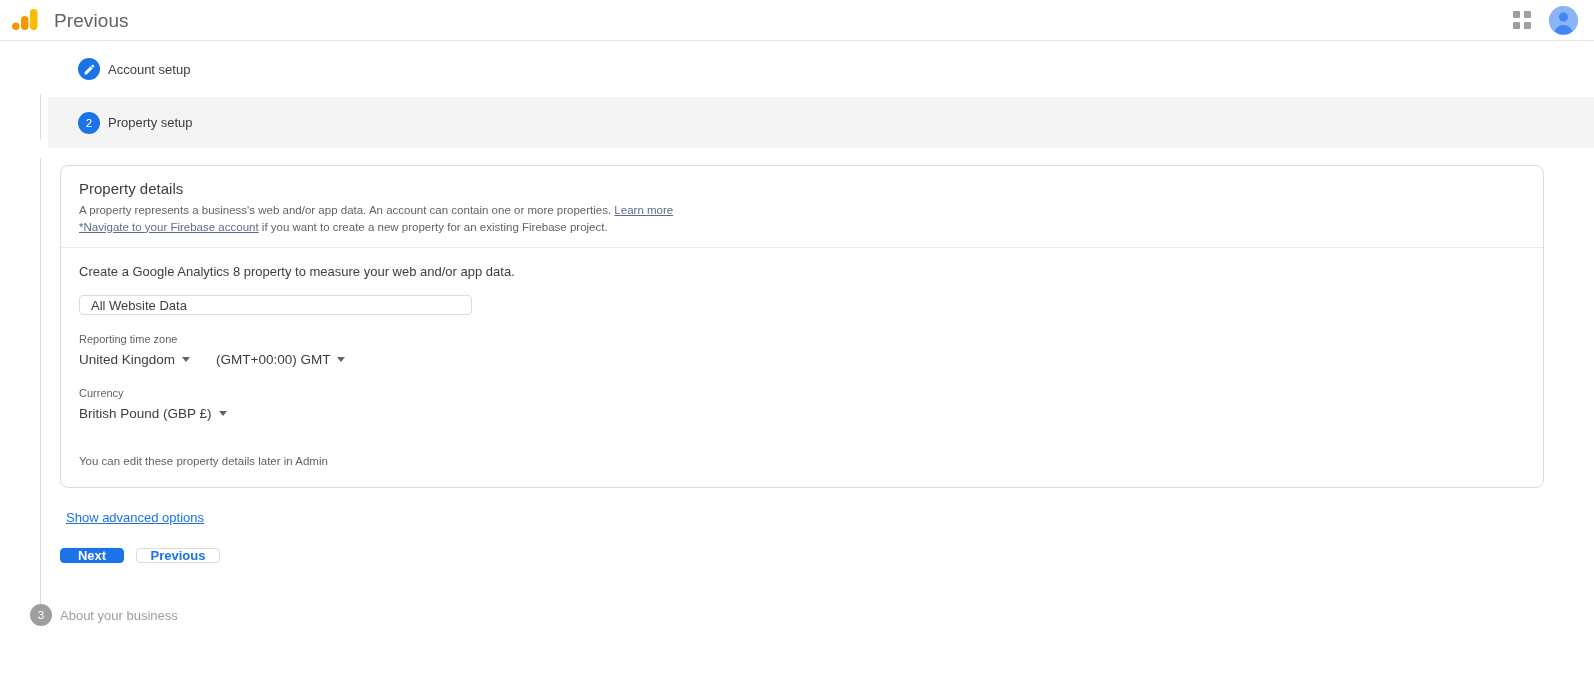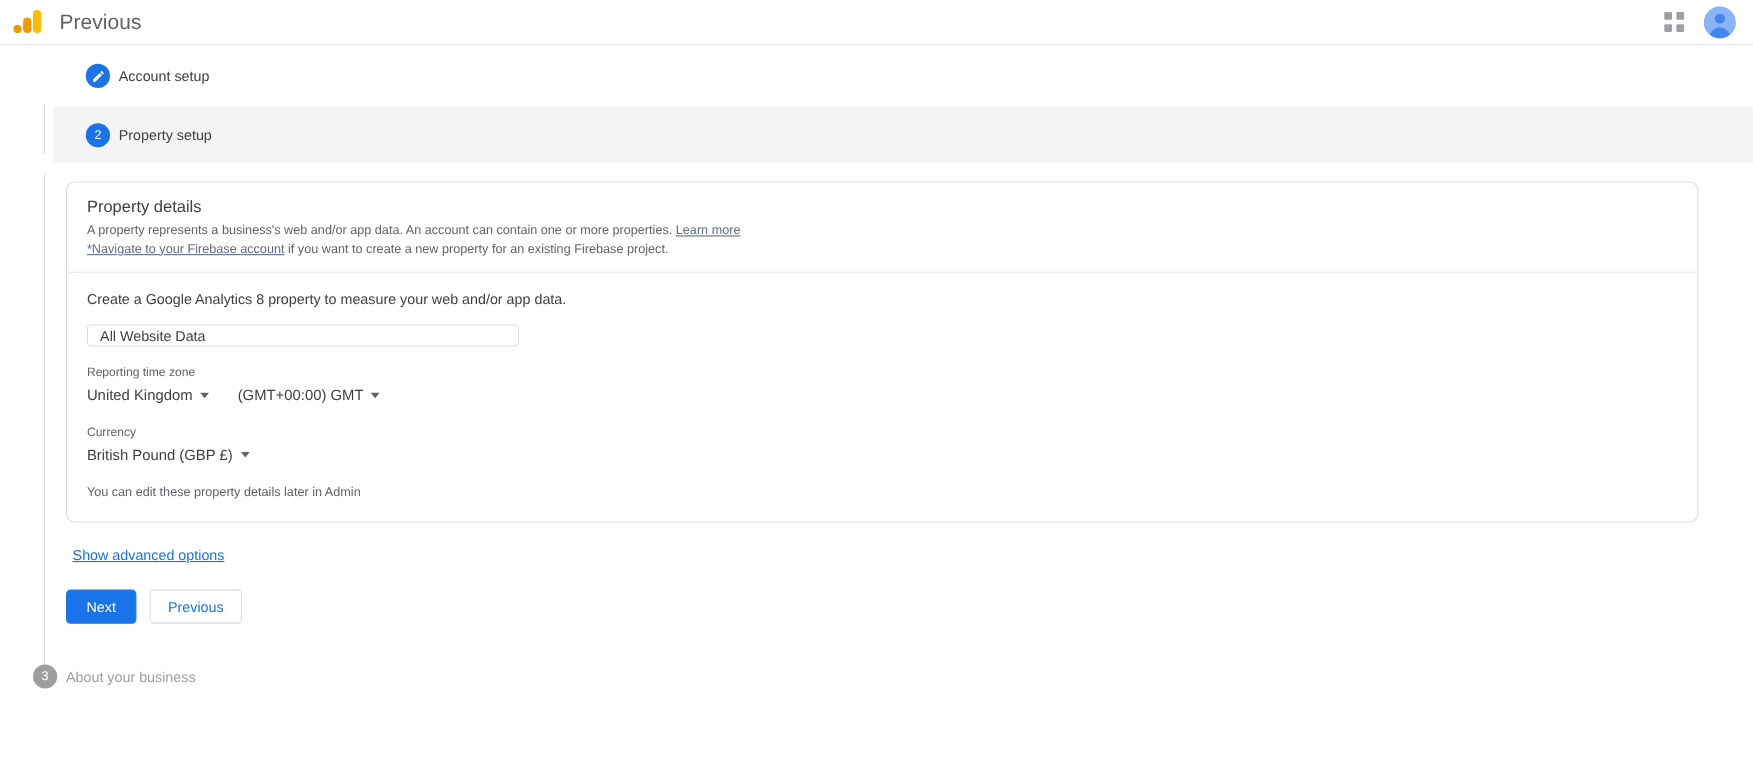--- a/index.html
+++ b/index.html
@@ -72,29 +72,29 @@
   .spacer-18 { height: 18px; }
   .select-row { display: flex; align-items: center; gap: 26px; }
   .select {
     display: inline-flex; align-items: center; gap: 7px; cursor: pointer;
     font-size: 13.5px; color: #3c4043; padding: 2px 0;
   }
   .caret {
     width: 0; height: 0; border-left: 4px solid transparent; border-right: 4px solid transparent;
     border-top: 5px solid #5f6368; display: inline-block;
   }
-  .note { font-size: 11.5px; color: #5f6368; margin-top: 19px; }
+  .note { font-size: 11.5px; color: #5f6368; margin-top: 32px; }
 
   .adv-link {
     display: inline-block; margin: 22px 0 0 66px;
     font-size: 13px; color: #1a73e8; cursor: pointer;
   }
   .btn-row { margin: 22px 0 0 60px; display: flex; align-items: center; gap: 12px; }
   .btn {
-    height: 31px; border-radius: 4px; font-size: 13px; font-weight: 400;
+    height: 15px; border-radius: 4px; font-size: 13px; font-weight: 700;
     display: inline-flex; align-items: center; justify-content: center; cursor: pointer;
     font-family: "Liberation Sans", sans-serif;
   }
   .btn-primary { background: #1a73e8; color: #fff; border: 1px solid #1a73e8; width: 64px; }
   .btn-secondary { background: #fff; color: #1a73e8; border: 1px solid #dadce0; width: 84px; }
 </style>
 </head>
 <body>
 
 <div class="page">

